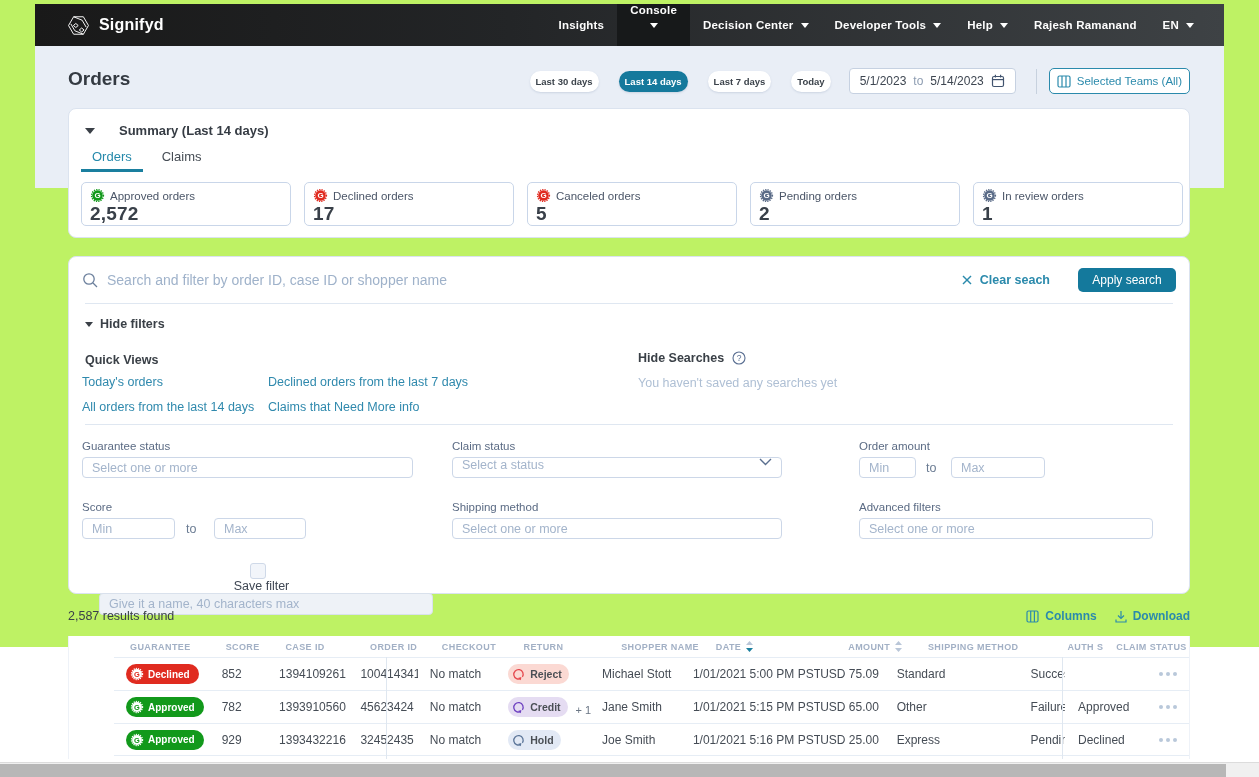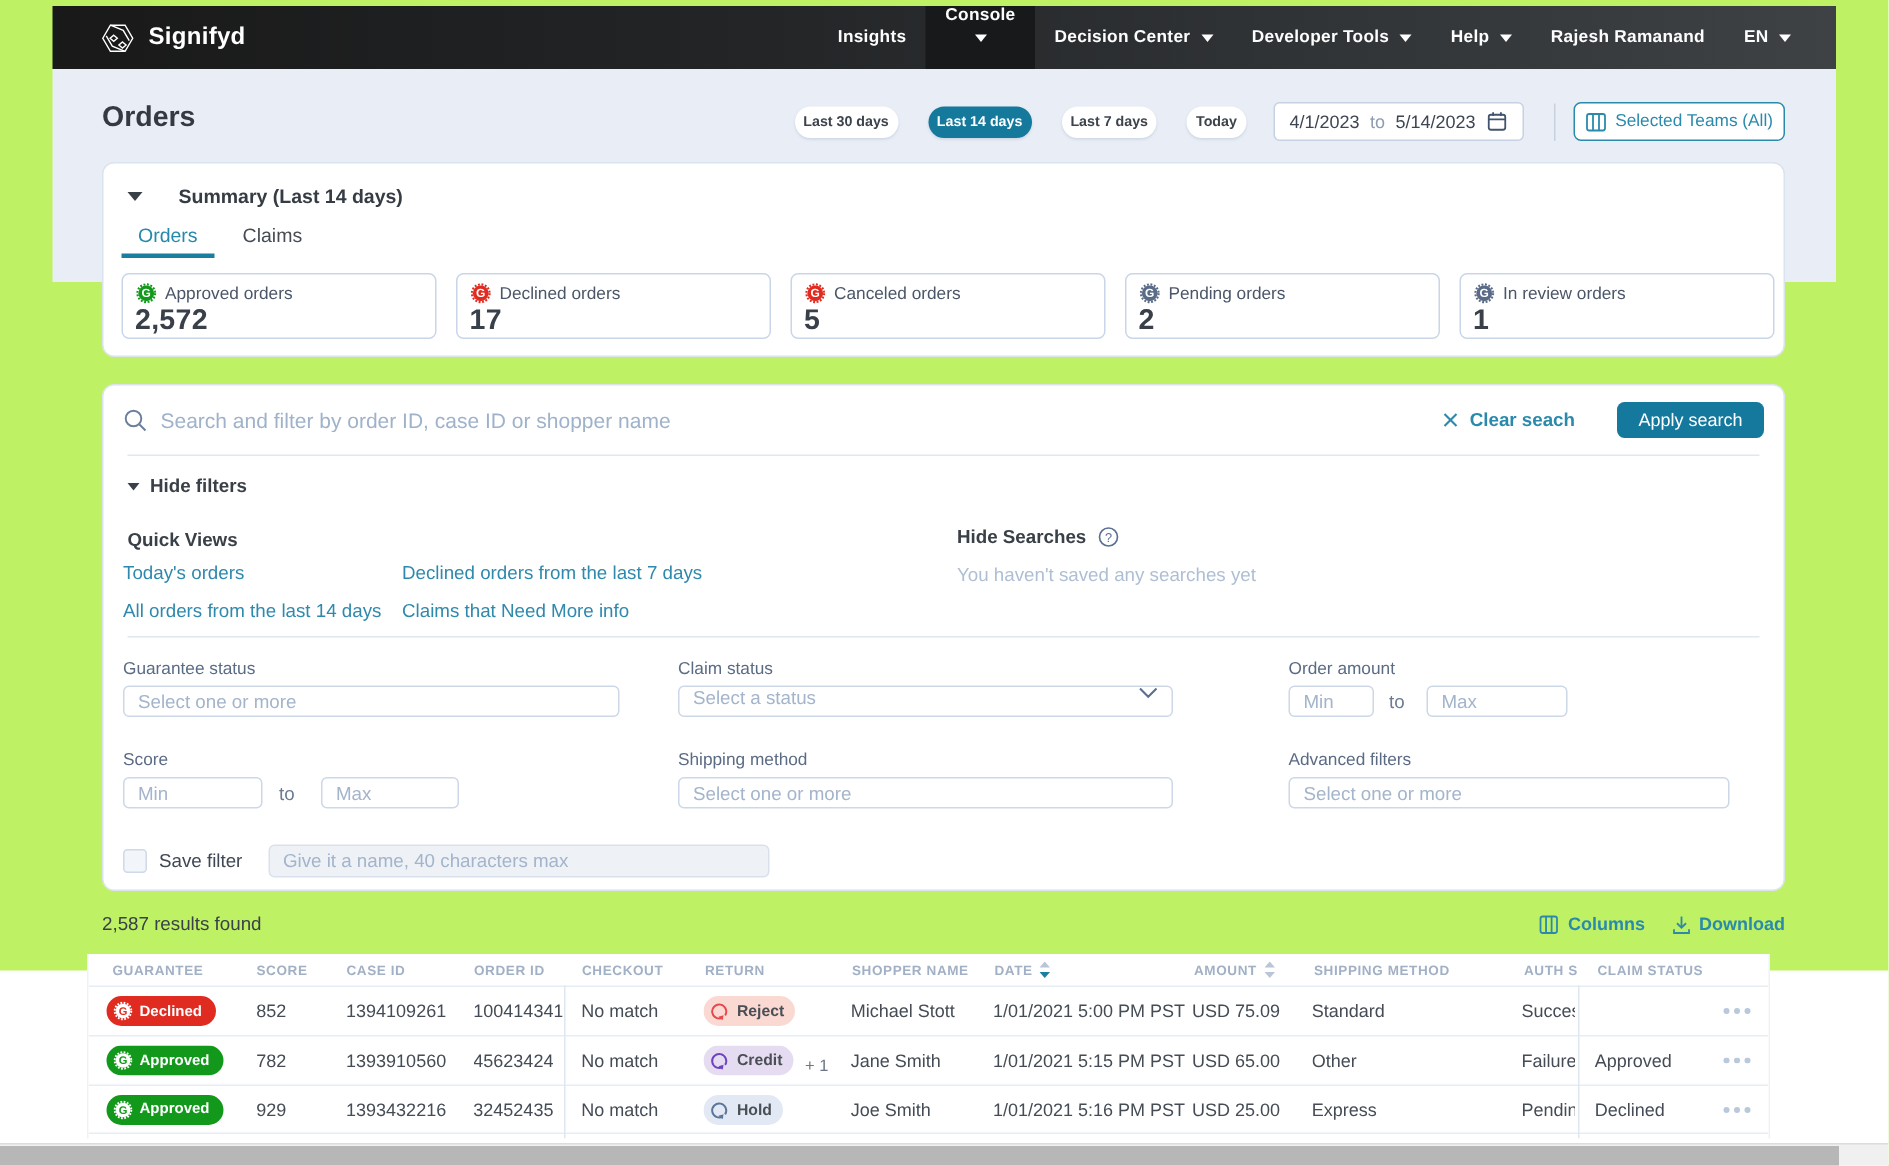--- a/index.html
+++ b/index.html
@@ -82,38 +82,38 @@
   #saved-empty { position:absolute; left:569px; top:119px; font-size:12.5px; color:#aebfd4; }
 
   .f-label { position:absolute; font-size:11.5px; color:#5b6b84; }
   .f-input { position:absolute; height:21px; border:1px solid #ccd7e8; border-radius:4px;
     background:#fff; font-size:12.5px; color:#3e4651; padding:0 9px;
     font-family:"Liberation Sans", sans-serif; outline:none; }
   .f-input::placeholder { color:#a3b4cb; opacity:1; }
   .f-select { display:flex; align-items:flex-start; justify-content:space-between; cursor:pointer; }
   .f-select .ph { color:#a3b4cb; }
   .to-label { position:absolute; font-size:12.5px; color:#6b7c93; }
-  #save-row { position:absolute; left:13px; top:306px; display:flex; align-items:center; }
+  #save-row { position:absolute; left:13px; top:306px; display:flex; align-items:center;flex-direction:column; }
   #save-checkbox { width:16px; height:16px; border:1px solid #cfd9e8; border-radius:3px;
     background:#f2f5fa; cursor:pointer; }
   #save-label { font-size:12.5px; color:#3f4754; margin-left:8px; }
   #save-name { position:static; width:334px; height:22px; margin-left:17px; background:#eef2f7;
     border:1px solid #d9e1ec; border-radius:4px; font-size:12.5px; padding:0 9px;
     font-family:"Liberation Sans", sans-serif; color:#3e4651; outline:none; }
   #save-name::placeholder { color:#a3b4cb; opacity:1; }
 
   
   #results-row { left:68px; top:609px; width:1122px; display:flex; align-items:center; }
   #results-count { font-size:12.5px; color:#3a4149; }
   #table-actions { margin-left:auto; display:flex; align-items:center; gap:18px; }
   .taction { display:flex; align-items:center; gap:6px; color:#2b8aac; font-size:12px;
     font-weight:bold; cursor:pointer; }
 
-  #table { left:58px; top:636px; width:1122px; height:123px; overflow:hidden; background:#fff;
-    border-left:1px solid #eef2f8; border-right:1px solid #eef2f8; }
+  #table { left:68px; top:636px; width:1122px; height:123px; overflow:hidden; background:#fff;
+    border-left:1px solid #eef2f8; border-right:1px solid #eef2f8;padding-left:45px; }
   #thead { display:flex; height:21px; align-items:center; }
   .th { font-size:9px; font-weight:bold; color:#a2b0c5; letter-spacing:.4px; white-space:nowrap;
     overflow:hidden; display:flex; align-items:center; gap:5px; }
   .trow { display:flex; height:33px; align-items:center; border-top:1px solid #e6edf5;
     background:#fff; position:relative; }
   .trow:last-child { border-bottom:1px solid #e6edf5; }
   .td { font-size:12px; color:#454c55; white-space:nowrap; overflow:hidden; }
   
   .col-g  { width:112px; padding-left:12px; }
   .col-s  { width:60px;  padding-left:0; }
@@ -200,21 +200,21 @@
 
   <div id="band" class="abs"></div>
   <div id="page-title" class="abs">Orders</div>
 
   <div id="date-row" class="abs">
     <div class="pill">Last 30 days</div>
     <div class="pill selected">Last 14 days</div>
     <div class="pill">Last 7 days</div>
     <div class="pill">Today</div>
     <div id="date-range">
-      <span class="d">4/1/2023</span>
+      <span class="d">5/1/2023</span>
       <span class="to">to</span>
       <span class="d">5/14/2023</span>
       <svg width="14" height="14" viewBox="0 0 14 14">
         <g fill="none" stroke="#41536e" stroke-width="1.2">
           <rect x="1.5" y="2.5" width="11" height="10" rx="1.5"></rect>
           <line x1="1.5" y1="5.6" x2="12.5" y2="5.6"></line>
           <line x1="4.4" y1="0.8" x2="4.4" y2="3.4"></line>
           <line x1="9.6" y1="0.8" x2="9.6" y2="3.4"></line>
         </g>
       </svg>

